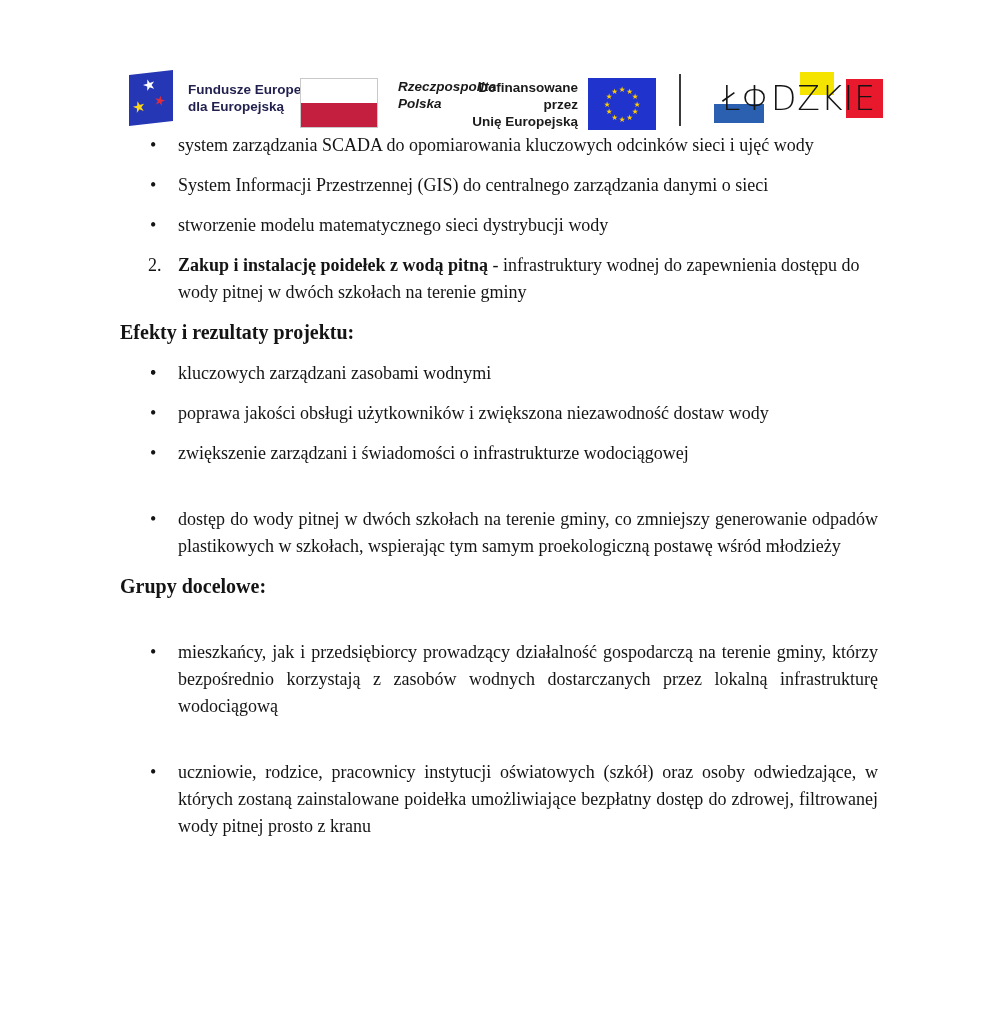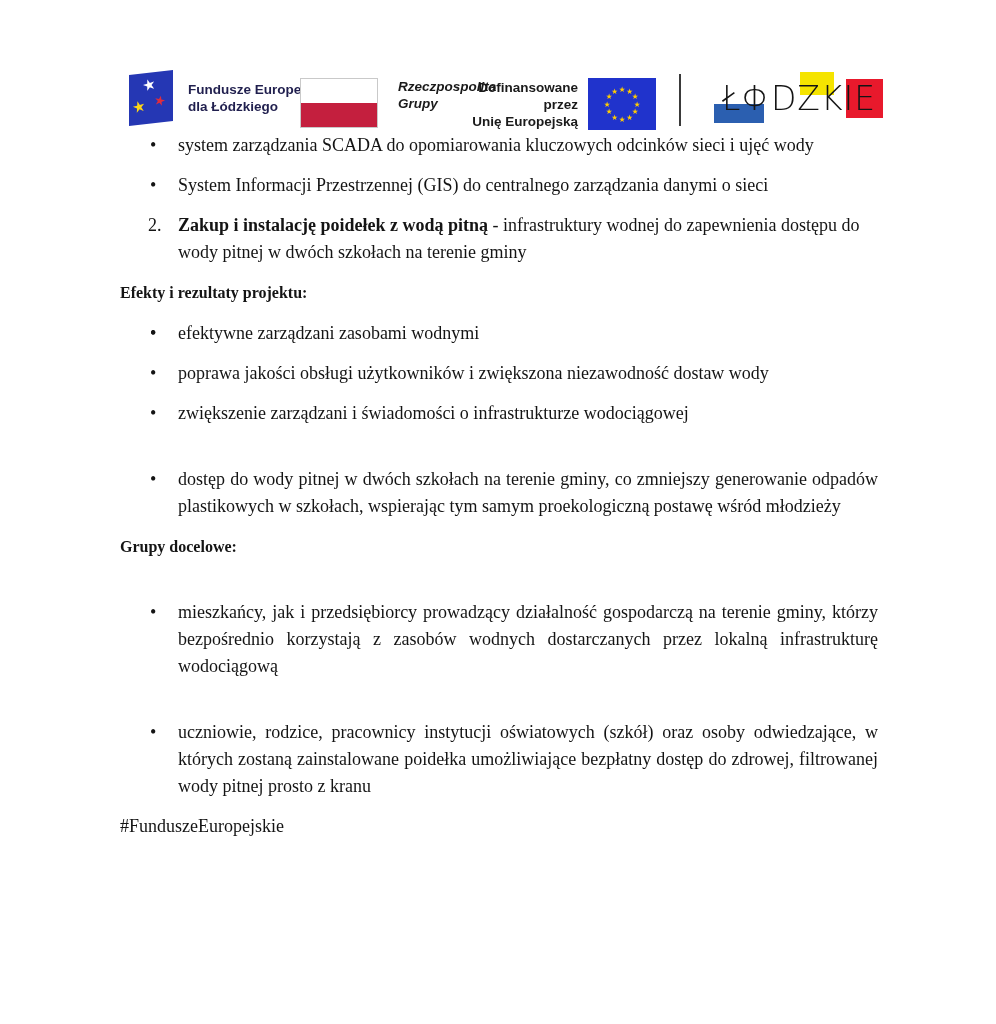--- a/index.html
+++ b/index.html
@@ -40,52 +40,52 @@
   .lz-text { position:absolute; left:8px; top:8px; z-index:1; font-family:"DejaVu Sans", sans-serif; font-weight:300; font-size:33px; letter-spacing:1px; color:#141414; transform:scaleY(1.04); transform-origin:top left; }
 
   
   .content { position:absolute; left:120px; top:132px; width:758px; font-size:18px; line-height:27px; }
   .bullet-item, .numbered-item { position:relative; padding-left:58px; margin-bottom:13px; }
   .bullet-item.tight { margin-bottom:0; }
   .bullet { position:absolute; left:30px; top:0; }
   .bullet::before { content:"•"; font-size:18px; }
   .num { position:absolute; left:28px; top:0; }
   .justify { text-align:justify;margin-top:39px; }
-  .heading { font-family:"Liberation Serif", serif; font-size:16px; font-weight:bold; margin:8px 0 14px 0; }
+  .heading { font-family:"Liberation Serif", serif; font-size:20px; font-weight:bold; margin:8px 0 14px 0; }
   .hashtag { margin-top:11px; }
   b { font-weight:bold; }
 </style>
 </head>
 <body>
 
 <div class="page">
 
   <header class="header">
 
     <div class="logo-fe">
       <svg class="fe-flag" width="56" height="60" viewBox="0 0 56 60" aria-hidden="true">
         <polygon class="fe-flag-shape" points="7,7 51,2 51,53 7,58"></polygon>
         <text class="fe-star-white" x="27" y="22" font-size="15" transform="rotate(-18 27 17)">★</text>
         <text class="fe-star-red" x="38" y="37" font-size="13" transform="rotate(12 38 32)">★</text>
         <text class="fe-star-yellow" x="17" y="44" font-size="15" transform="rotate(-15 17 39)">★</text>
       </svg>
       <div class="logo-text fe-text">
         <span>Fundusze Europejskie</span>
-        <span>dla Łódzkiego</span>
+        <span>dla Europejską</span>
       </div>
     </div>
 
     <div class="logo-pl">
       <div class="pl-flag">
         <div class="pl-white"></div>
         <div class="pl-red"></div>
       </div>
       <div class="logo-text">
         <span>Rzeczpospolita</span>
-        <span>Grupy</span>
+        <span>Polska</span>
       </div>
     </div>
 
     <div class="logo-eu">
       <div class="logo-text eu-text">
         <span>Dofinansowane przez</span>
         <span>Unię Europejską</span>
       </div>
       <svg class="eu-flag" width="68" height="52" viewBox="0 0 68 52" aria-hidden="true">
         <rect class="eu-bg" x="0" y="0" width="68" height="52"></rect>
@@ -120,34 +120,38 @@
   <main class="content">
 
     <div class="bullet-item">
       <span class="bullet"></span>
       <span>system zarządzania SCADA do opomiarowania kluczowych odcinków sieci i ujęć wody</span>
     </div>
     <div class="bullet-item">
       <span class="bullet"></span>
       <span>System Informacji Przestrzennej (GIS) do centralnego zarządzania danymi o sieci</span>
     </div>
+    <div class="bullet-item">
+      <span class="bullet"></span>
+      <span>stworzenie modelu matematycznego sieci dystrybucji wody</span>
+    </div>
 
     <div class="numbered-item">
       <span class="num">2.</span>
       <span><b>Zakup i instalację poidełek z wodą pitną</b><span> - infrastruktury wodnej do zapewnienia dostępu do wody pitnej w dwóch szkołach na terenie gminy</span></span>
     </div>
 
     <h2 class="heading">Efekty i rezultaty projektu:</h2>
 
     <div class="bullet-item">
       <span class="bullet"></span>
     </div>
     <div class="bullet-item">
       <span class="bullet"></span>
-      <span>efektywne zarządzani zasobami wodnymi</span>
+      <span>kluczowych zarządzani zasobami wodnymi</span>
     </div>
     <div class="bullet-item">
       <span class="bullet"></span>
       <span>poprawa jakości obsługi użytkowników i zwiększona niezawodność dostaw wody</span>
     </div>
     <div class="bullet-item">
       <span class="bullet"></span>
       <span>zwiększenie zarządzani i świadomości o infrastrukturze wodociągowej</span>
     </div>
     <div class="bullet-item justify">
@@ -159,17 +163,16 @@
 
     <div class="bullet-item tight justify">
       <span class="bullet"></span>
       <span>mieszkańcy, jak i przedsiębiorcy prowadzący działalność gospodarczą na terenie gminy, którzy bezpośrednio korzystają z zasobów wodnych dostarczanych przez lokalną infrastrukturę wodociągową</span>
     </div>
     <div class="bullet-item justify">
       <span class="bullet"></span>
       <span>uczniowie, rodzice, pracownicy instytucji oświatowych (szkół) oraz osoby odwiedzające, w których zostaną zainstalowane poidełka umożliwiające bezpłatny dostęp do zdrowej, filtrowanej wody pitnej prosto z kranu</span>
     </div>
 
-    <p class="hashtag">#FunduszeEuropejskie</p>
 
   </main>
 
 </div>
 
 </body></html>

